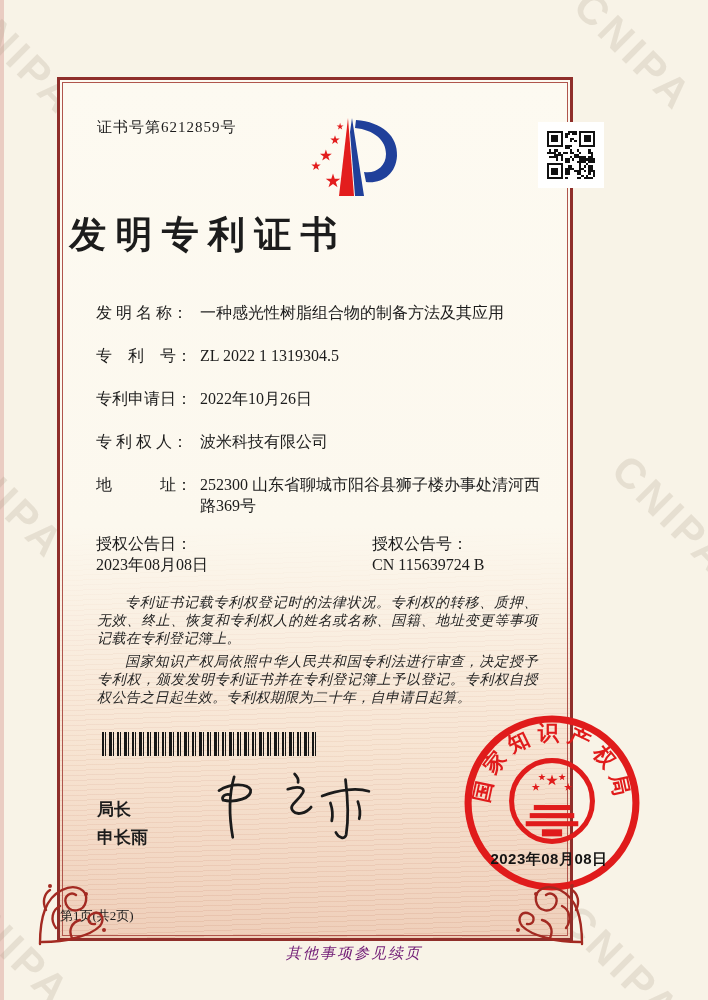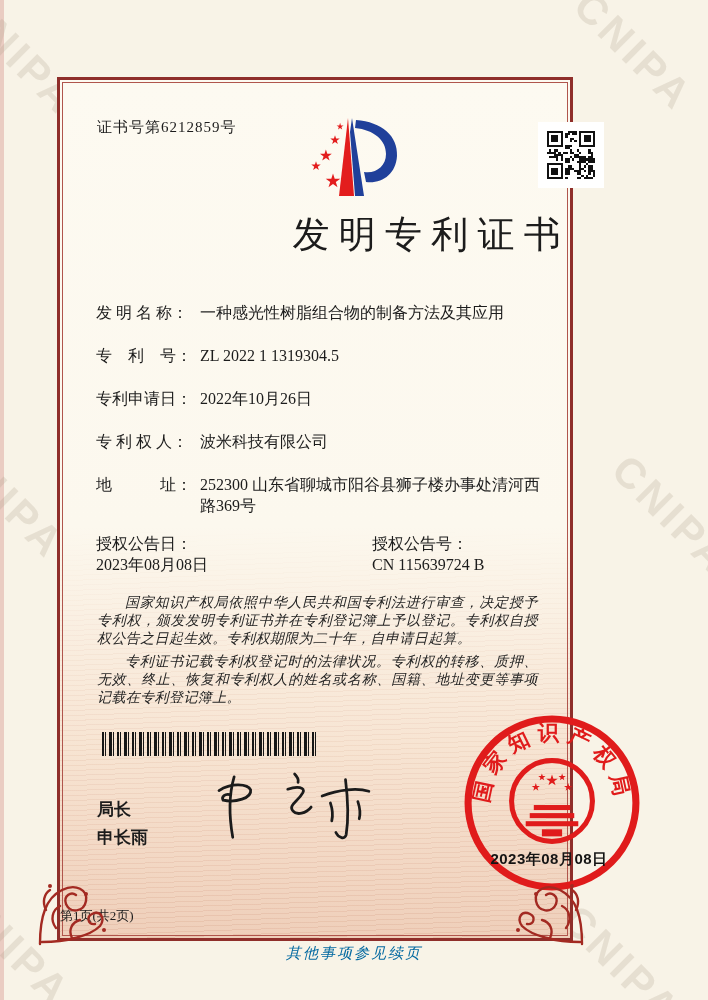--- a/index.html
+++ b/index.html
@@ -27,22 +27,22 @@
     position:absolute;inset:0;pointer-events:none;
     background:repeating-linear-gradient(178deg,rgba(186,96,66,0.12) 0 1px,rgba(0,0,0,0) 1px 5px);
     -webkit-mask-image:linear-gradient(180deg,transparent 0%,transparent 52%,rgba(0,0,0,.55) 72%,#000 100%);
     mask-image:linear-gradient(180deg,transparent 0%,transparent 52%,rgba(0,0,0,.55) 72%,#000 100%);
   }
   .cert-no{position:absolute;left:37px;top:38px;font-size:15px;letter-spacing:1px;}
   .logo{position:absolute;left:238px;top:34px;width:114px;height:94px;}
   .qr{position:absolute;left:478px;top:42px;width:58px;height:58px;background:#fff;padding:4px;}
   .qr svg{display:block;width:58px;height:58px;}
   .title{
-    position:absolute;left:0;right:0;top:130px;margin:0;text-align:right;
-    font-size:37px;font-weight:normal;letter-spacing:0.25em;text-indent:0.25em;
+    position:absolute;left:0;right:0;top:130px;margin:0;text-align:left;
+    font-size:37px;font-weight:bold;letter-spacing:0.25em;text-indent:0.25em;
   }
   .fields{position:absolute;left:36px;right:26px;top:222px;font-size:16px;}
   .frow{display:flex;line-height:21px;margin-bottom:22px;}
   .frow .lbl{flex:0 0 104px;white-space:nowrap;}
   .frow .val{flex:1;word-break:break-all;}
   .frow.addr{margin-bottom:17px;}
   .grant{display:flex;line-height:21px;}
   .grant .pair{display:flex;flex-direction:column;}
   .grant .pair.left{flex:0 0 276px;}
   .paras{position:absolute;left:37px;right:32px;top:514px;}
@@ -67,21 +67,21 @@
     position:absolute;left:0;right:6px;top:138px;text-align:center;
     font-family:"Liberation Sans","DejaVu Sans",sans-serif;
     font-size:15px;font-weight:bold;color:#141414;letter-spacing:0.5px;
   }
   .page-num{position:absolute;left:0;right:0;top:827px;font-size:13px;}
   .orn{position:absolute;width:96px;height:96px;}
   .orn-l{left:-24px;bottom:-8px;}
   .orn-r{right:-16px;bottom:-8px;transform:scaleX(-1);}
   .footer-note{
     position:absolute;left:0;right:0;top:944px;text-align:center;z-index:1;
-    font-size:15px;font-style:italic;letter-spacing:2px;color:#0369a1;
+    font-size:15px;font-style:italic;letter-spacing:2px;color:#701a75;
   }
 </style>
 </head>
 <body>
 
 <div class="edge-strip" style="left:0;"></div>
 
 <div class="wm" style="left:-18px;top:-14px;">CNIPA</div>
 <div class="wm" style="left:598px;top:-18px;">CNIPA</div>
 <div class="wm" style="left:420px;top:148px;">CNIPA</div>
@@ -277,22 +277,22 @@
         <span class="val">2023年08月08日</span>
       </span>
       <span class="pair">
         <span class="lbl">授权公告号：</span>
         <span class="val">CN 115639724 B</span>
       </span>
     </div>
   </div>
 
   <div class="paras">
+    <p>专利证书记载专利权登记时的法律状况。专利权的转移、质押、无效、终止、恢复和专利权人的姓名或名称、国籍、地址变更等事项记载在专利登记簿上。</p>
     <p>国家知识产权局依照中华人民共和国专利法进行审查，决定授予专利权，颁发发明专利证书并在专利登记簿上予以登记。专利权自授权公告之日起生效。专利权期限为二十年，自申请日起算。</p>
-    <p>专利证书记载专利权登记时的法律状况。专利权的转移、质押、无效、终止、恢复和专利权人的姓名或名称、国籍、地址变更等事项记载在专利登记簿上。</p>
   </div>
 
   <div class="barcode"></div>
 
   <div class="officer">
     <div>局长</div>
     <div>申长雨</div>
   </div>
 
   <svg class="signature" viewBox="0 0 240 110" fill="none" stroke="#1b1b1b" stroke-width="4" stroke-linecap="round" stroke-linejoin="round">

